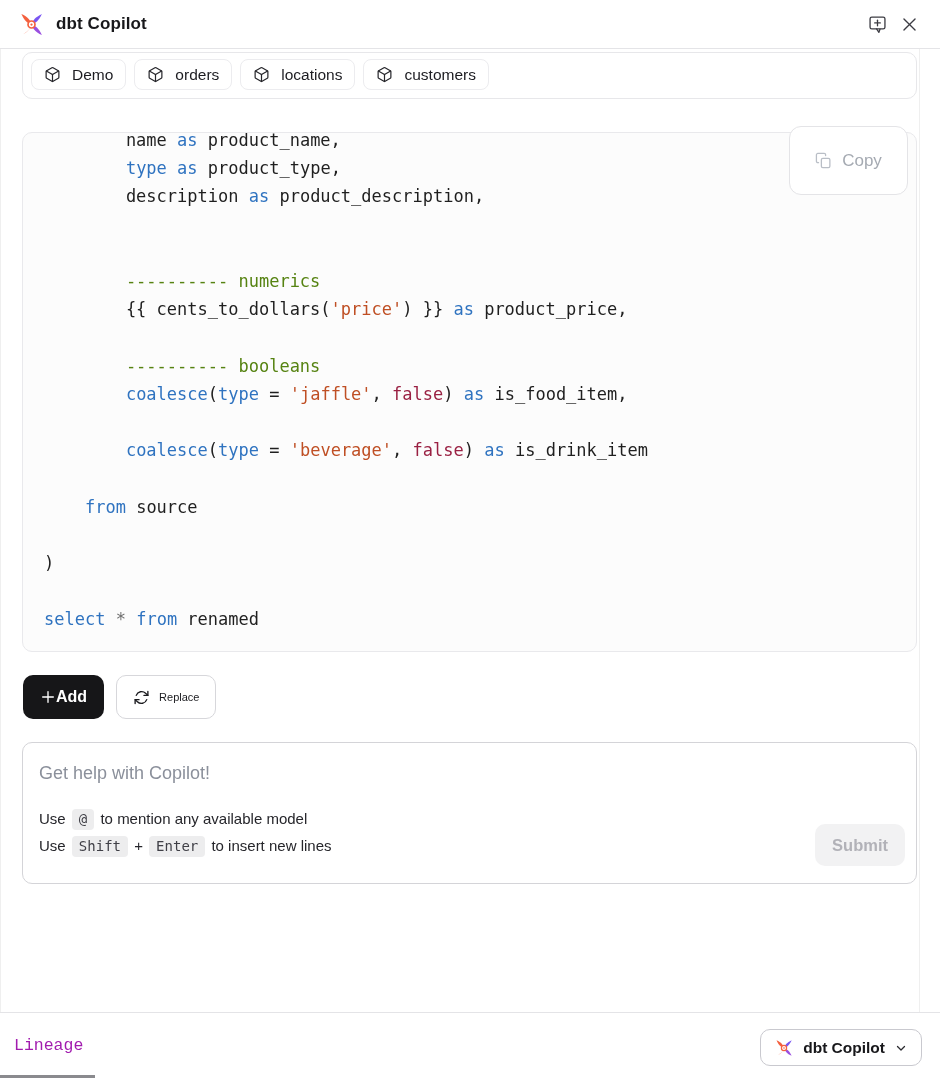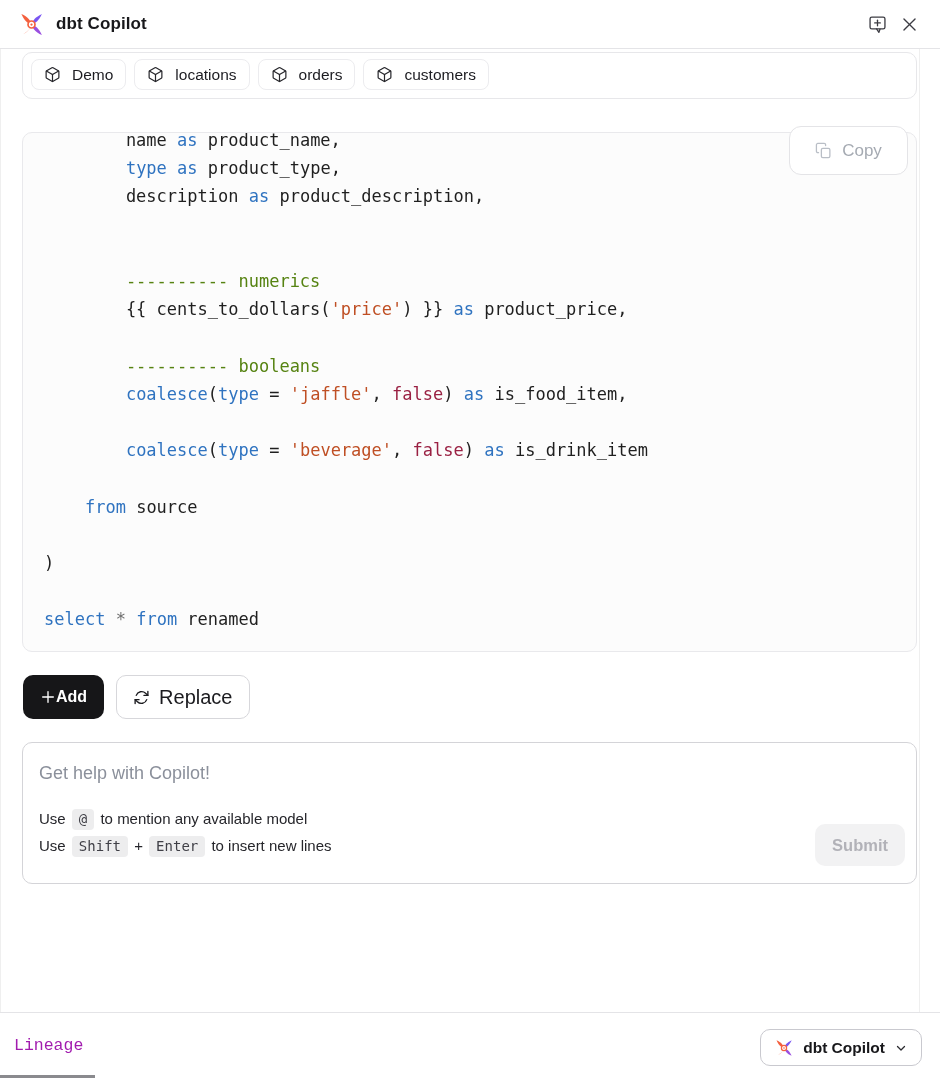--- a/index.html
+++ b/index.html
@@ -23,26 +23,26 @@
   .model-chip span { font-size:15.5px; color:#1c1c21; }
   .cube { width:17px; height:17px; color:#26262b; flex:0 0 auto; }
 
   
   .code-card { position:relative; margin:33px 0 0 21px; width:895px; height:520px; border:1px solid #e9e9ec; border-radius:10px; background:#fcfcfc; }
   .code-clip { position:absolute; inset:0; border-radius:10px; overflow:hidden; }
   pre.code { margin:-7px 0 0 0; padding:0 0 0 21px; font-family:"DejaVu Sans Mono","Liberation Mono",monospace; font-size:17px; line-height:28.2px; white-space:pre; }
   .code-line { min-height:28.2px; }
   .tok-p { color:#1f1f1f; } .tok-k { color:#2f73c0; } .tok-c { color:#568312; }
   .tok-s { color:#bf4f24; } .tok-b { color:#9a2143; } .tok-o { color:#6e6e6e; }
-  .copy-btn { position:absolute; top:-7px; right:8px; width:119px; height:49px; background:rgba(255,255,255,.96); border:1px solid #e4e4e7; border-radius:12px; display:flex; align-items:center; justify-content:center; gap:10px; color:#a5aab2; font-size:17px; font-weight:500; cursor:pointer; z-index:2; font-family:"Liberation Sans",sans-serif; }
+  .copy-btn { position:absolute; top:-7px; right:8px; width:119px; height:69px; background:rgba(255,255,255,.96); border:1px solid #e4e4e7; border-radius:12px; display:flex; align-items:center; justify-content:center; gap:10px; color:#a5aab2; font-size:17px; font-weight:500; cursor:pointer; z-index:2; font-family:"Liberation Sans",sans-serif; }
 
   
   .actions { margin:23px 0 0 22px; display:flex; gap:12px; }
   .btn-add { height:44px; padding:0 17px; background:#161618; color:#fff; border:none; border-radius:10px; display:flex; align-items:center; gap:0; font-size:16px; font-weight:600; cursor:pointer; font-family:"Liberation Sans",sans-serif; }
-  .btn-replace { height:44px; padding:0 16px; background:#fff; color:#1b1b1f; border:1px solid #d7d7db; border-radius:10px; display:flex; align-items:center; gap:9px; font-size:20px; font-weight:500; cursor:pointer; font-family:"Liberation Sans",sans-serif;justify-content:center; }
+  .btn-replace { height:44px; padding:0 16px; background:#fff; color:#1b1b1f; border:1px solid #d7d7db; border-radius:10px; display:flex; align-items:center; gap:9px; font-size:11px; font-weight:500; cursor:pointer; font-family:"Liberation Sans",sans-serif;justify-content:center; }
 
   
   .prompt { position:relative; margin:23px 0 0 21px; width:895px; height:142px; border:1px solid #d4d4d8; border-radius:10px; background:#fff; cursor:text; }
   .placeholder { position:absolute; top:20px; left:16px; font-size:18px; color:#8b909b; }
   .hints { position:absolute; left:16px; bottom:24px; font-size:15px; color:#26262b; line-height:26.5px; }
   .hints kbd { display:inline-block; background:#ededee; border-radius:4px; padding:0 7px; font-family:"DejaVu Sans Mono","Liberation Mono",monospace; font-size:14px; color:#3f3f46; line-height:21px; margin:0 2px; }
   .btn-submit { position:absolute; right:11px; bottom:17px; height:42px; padding:0 17px; background:#f2f2f3; color:#b2b2b8; border:none; border-radius:10px; font-size:16.5px; font-weight:600; cursor:default; font-family:"Liberation Sans",sans-serif; }
 
   
   .ftr { position:absolute; left:0; right:0; bottom:0; height:66px; border-top:1px solid #e4e4e7; background:#fff; }
@@ -96,30 +96,30 @@
     </svg>
     <span>Demo</span>
   </div>
 
   <div class="model-chip">
     <svg class="cube" viewBox="0 0 24 24" fill="none" stroke="currentColor" stroke-width="1.7" stroke-linejoin="round" stroke-linecap="round">
       <path d="M21 16V8a1.6 1.6 0 0 0-.8-1.38l-7.4-4.2a1.6 1.6 0 0 0-1.6 0l-7.4 4.2A1.6 1.6 0 0 0 3 8v8a1.6 1.6 0 0 0 .8 1.38l7.4 4.2a1.6 1.6 0 0 0 1.6 0l7.4-4.2A1.6 1.6 0 0 0 21 16z"></path>
       <polyline points="3.3 7 12 12 20.7 7"></polyline>
       <line x1="12" y1="22" x2="12" y2="12"></line>
     </svg>
-    <span>locations</span>
+    <span>orders</span>
   </div>
 
   <div class="model-chip">
     <svg class="cube" viewBox="0 0 24 24" fill="none" stroke="currentColor" stroke-width="1.7" stroke-linejoin="round" stroke-linecap="round">
       <path d="M21 16V8a1.6 1.6 0 0 0-.8-1.38l-7.4-4.2a1.6 1.6 0 0 0-1.6 0l-7.4 4.2A1.6 1.6 0 0 0 3 8v8a1.6 1.6 0 0 0 .8 1.38l7.4 4.2a1.6 1.6 0 0 0 1.6 0l7.4-4.2A1.6 1.6 0 0 0 21 16z"></path>
       <polyline points="3.3 7 12 12 20.7 7"></polyline>
       <line x1="12" y1="22" x2="12" y2="12"></line>
     </svg>
-    <span>orders</span>
+    <span>locations</span>
   </div>
 
   <div class="model-chip">
     <svg class="cube" viewBox="0 0 24 24" fill="none" stroke="currentColor" stroke-width="1.7" stroke-linejoin="round" stroke-linecap="round">
       <path d="M21 16V8a1.6 1.6 0 0 0-.8-1.38l-7.4-4.2a1.6 1.6 0 0 0-1.6 0l-7.4 4.2A1.6 1.6 0 0 0 3 8v8a1.6 1.6 0 0 0 .8 1.38l7.4 4.2a1.6 1.6 0 0 0 1.6 0l7.4-4.2A1.6 1.6 0 0 0 21 16z"></path>
       <polyline points="3.3 7 12 12 20.7 7"></polyline>
       <line x1="12" y1="22" x2="12" y2="12"></line>
     </svg>
     <span>customers</span>
   </div>

